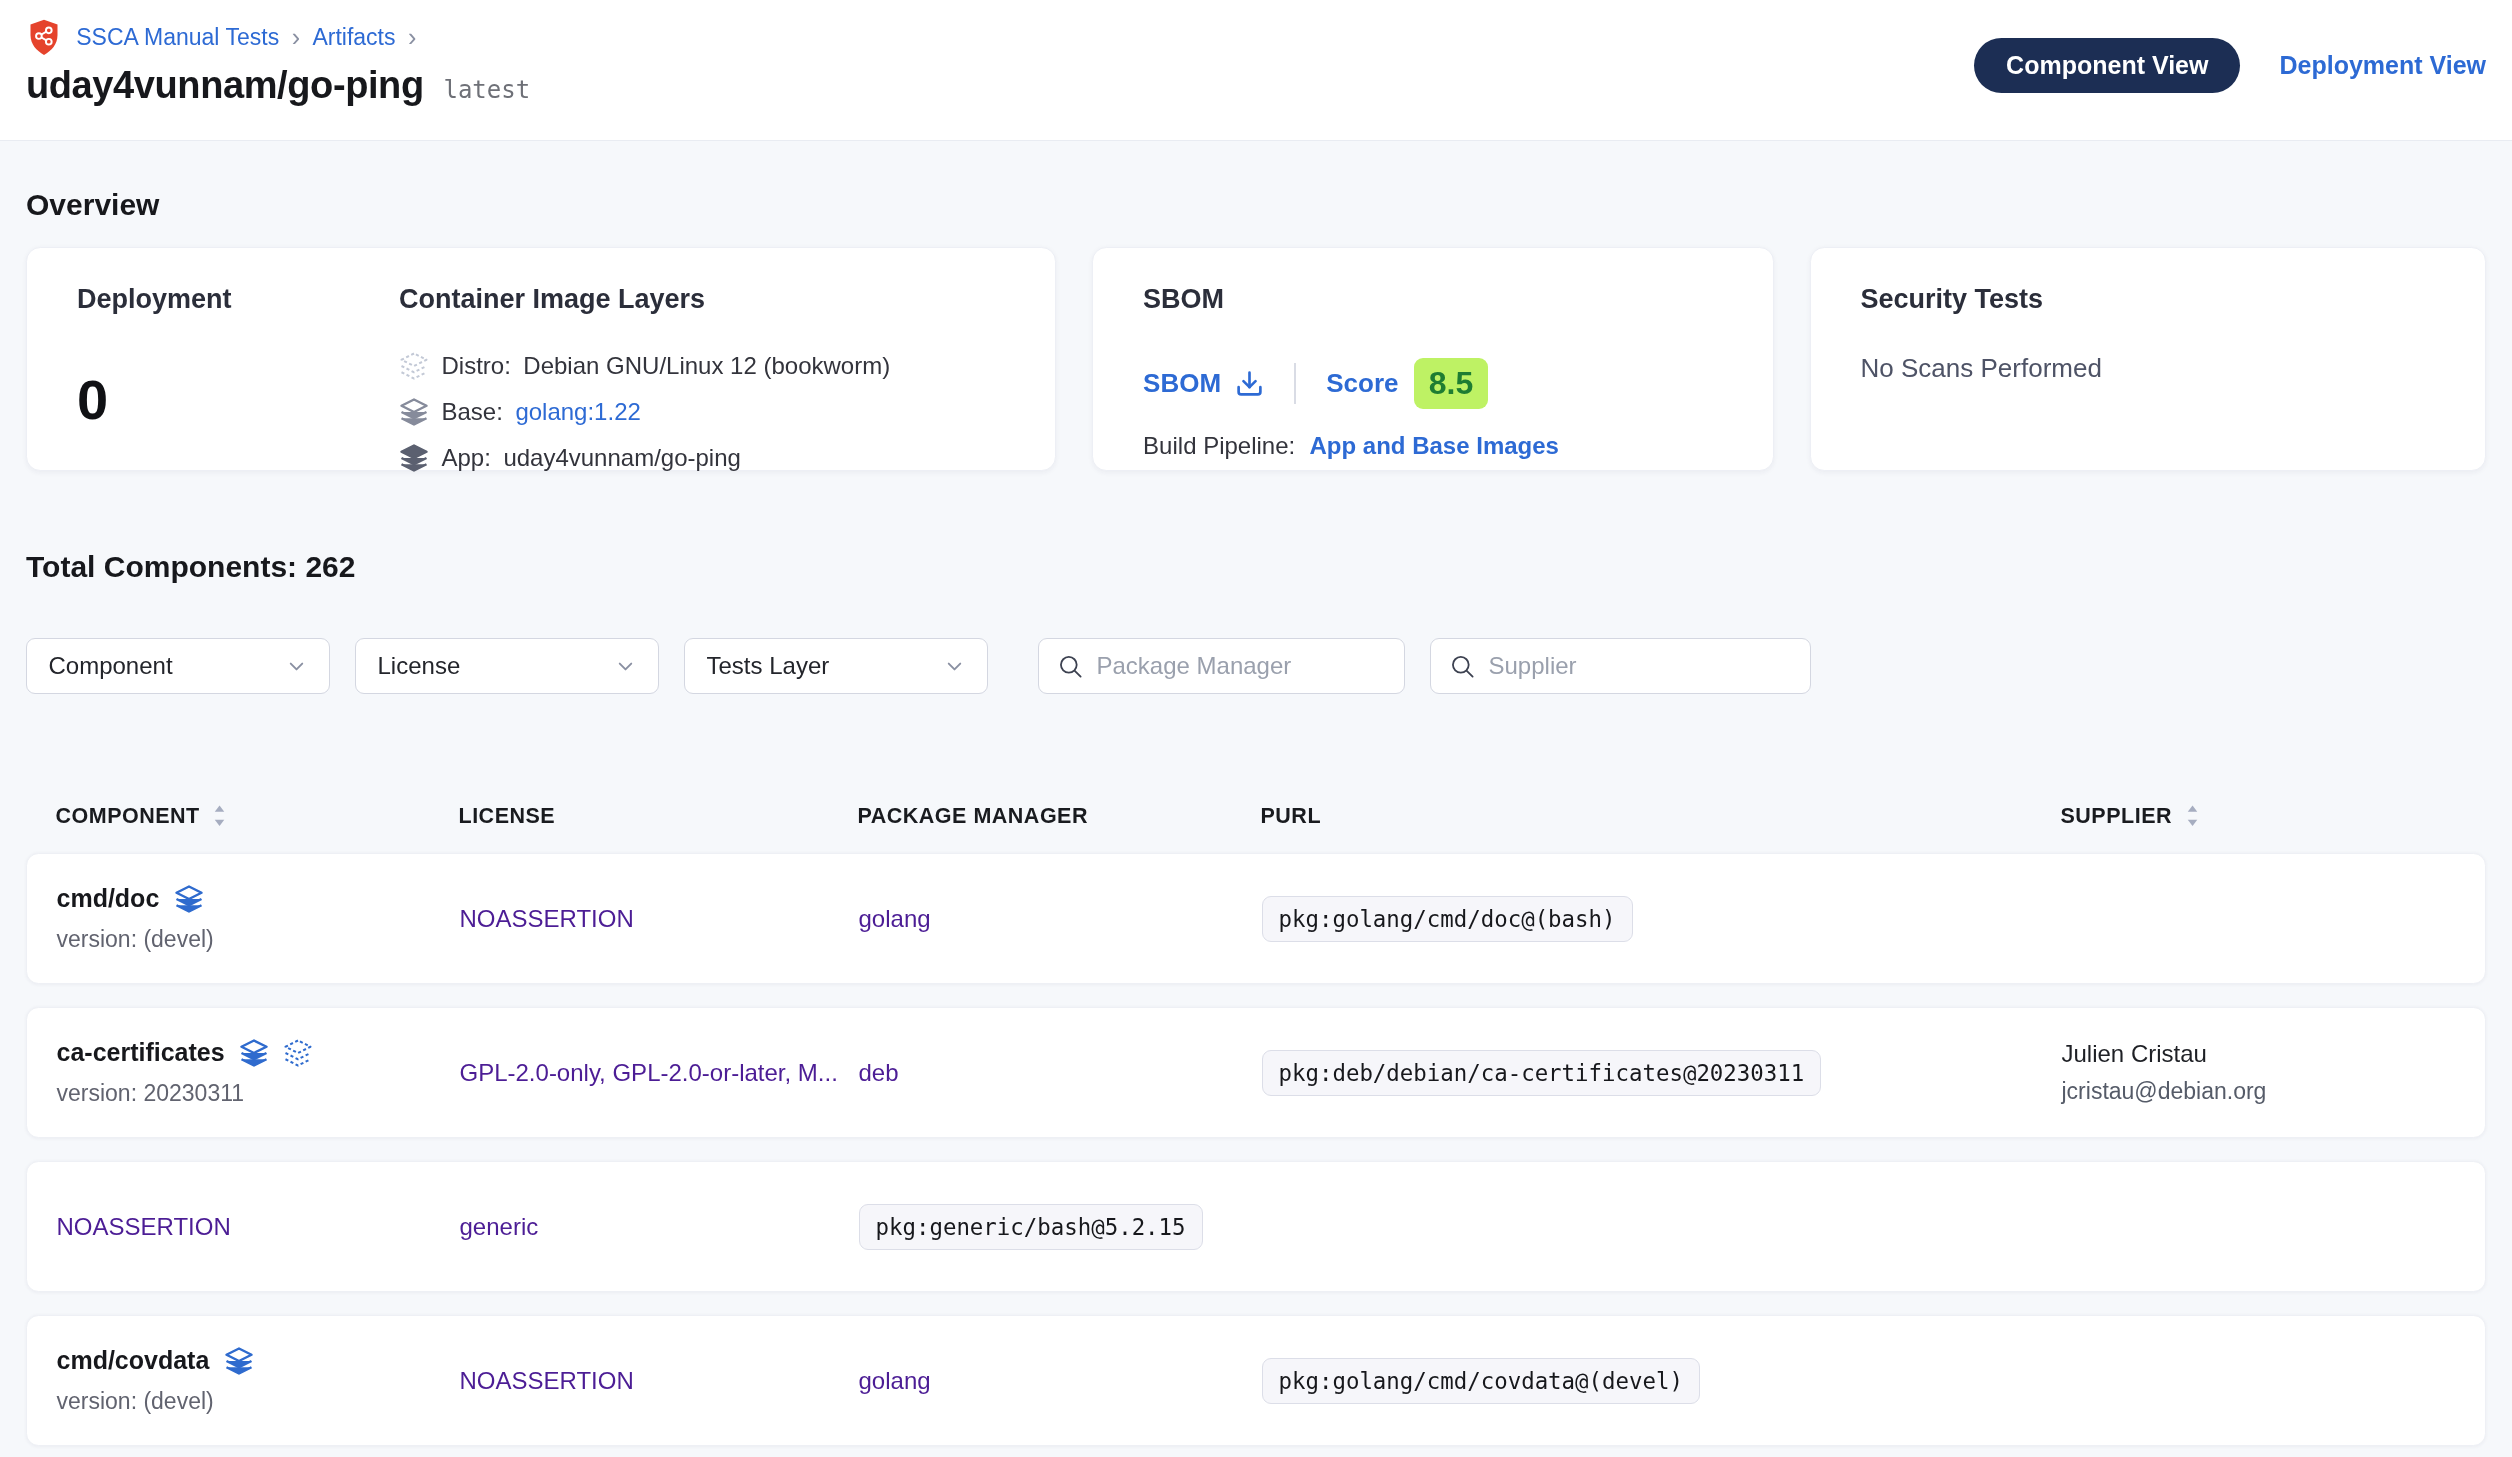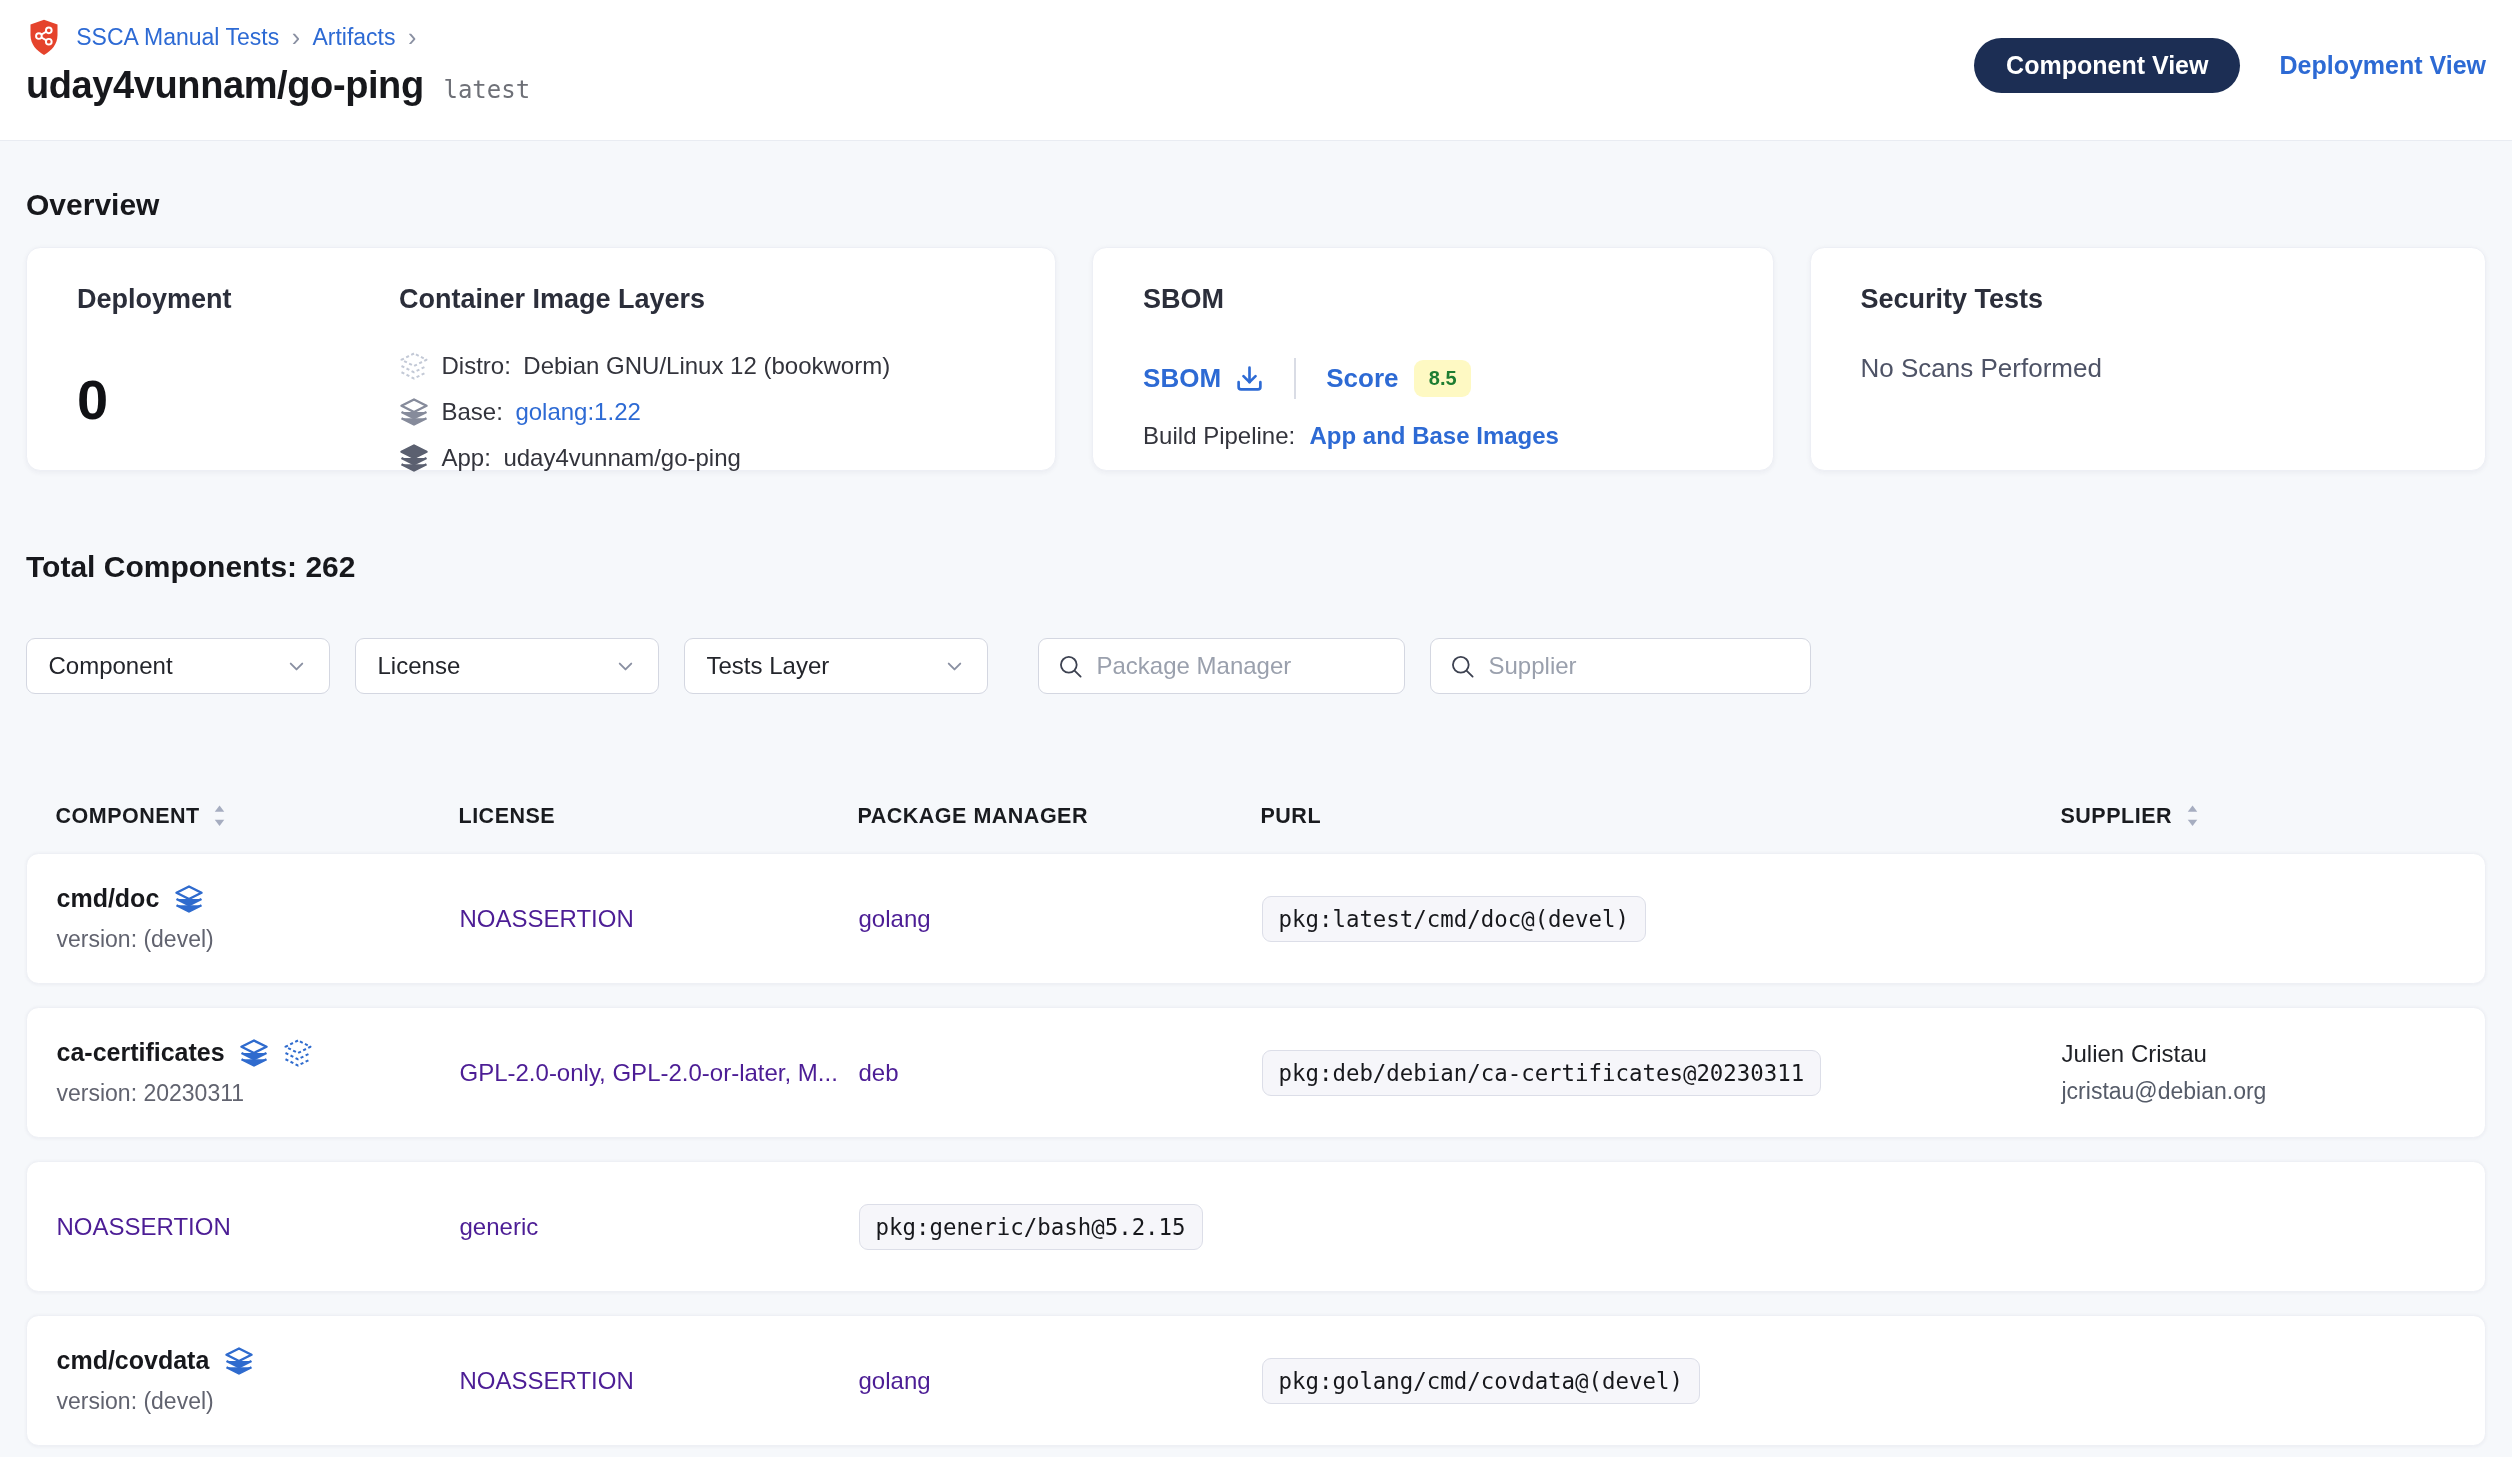--- a/index.html
+++ b/index.html
@@ -52,21 +52,21 @@
   .layer-row .icon { width:30px; height:30px; display:inline-flex; }
   .layer-link { color:#2d6ad4; text-decoration:none; cursor:pointer; }
 
   .card-sbom { width:682px; }
   .sbom-line { display:flex; align-items:center; margin-top:43px; }
   .sbom-link { display:flex; align-items:center; gap:14.3px; color:#2d6ad4; font-size:26px; font-weight:700; text-decoration:none; cursor:pointer; }
   .dl-icon { width:29px; height:29px; display:inline-flex; }
   .v-divider { width:1.8px; height:41px; background:#d9dce5; margin:0 30px; }
   .score-label { color:#2d6ad4; font-size:26px; font-weight:700; margin-right:16px; }
   .score-badge {
-    background:#fef9c3; color:#1e7d32; font-size:20px; font-weight:700;
+    background:#bef264; color:#1e7d32; font-size:32px; font-weight:700;
     border-radius:9px; padding:7.2px 14.3px;
   }
   .pipeline-line { display:flex; align-items:center; gap:14.3px; margin-top:23px; font-size:24px; color:#33343c; }
   .pipeline-line a { color:#2d6ad4; text-decoration:none; font-weight:600; cursor:pointer; }
 
   .card-security { width:677px; }
   .empty-msg { font-size:26px; color:#4e5366; margin-top:38px; }
 
   .total-heading { font-size:30px; font-weight:700; color:#17181c; margin-top:79px; }
 
@@ -314,21 +314,21 @@
               <polygon points="12 2 2 7 12 12 22 7 12 2" fill="none"></polygon>
               <polyline points="2 12 12 17 22 12"></polyline>
               <polyline points="2 17 12 22 22 17"></polyline>
             </svg>
         </span>
       </div>
       <div class="comp-version">version: (devel)</div>
     </div>
     <div class="cell-text">NOASSERTION</div>
     <div class="cell-text">golang</div>
-    <div><span class="purl-chip">pkg:latest/cmd/doc@(devel)</span></div>
+    <div><span class="purl-chip">pkg:golang/cmd/doc@(bash)</span></div>
     <div class="supplier-cell">
       <span class="supplier-name"></span>
       <span class="supplier-email"></span>
     </div>
   </div>
 
   <div class="trow tbl-grid">
     <div class="comp-cell">
       <div class="comp-name-line">
         <span class="comp-name">ca-certificates</span>

